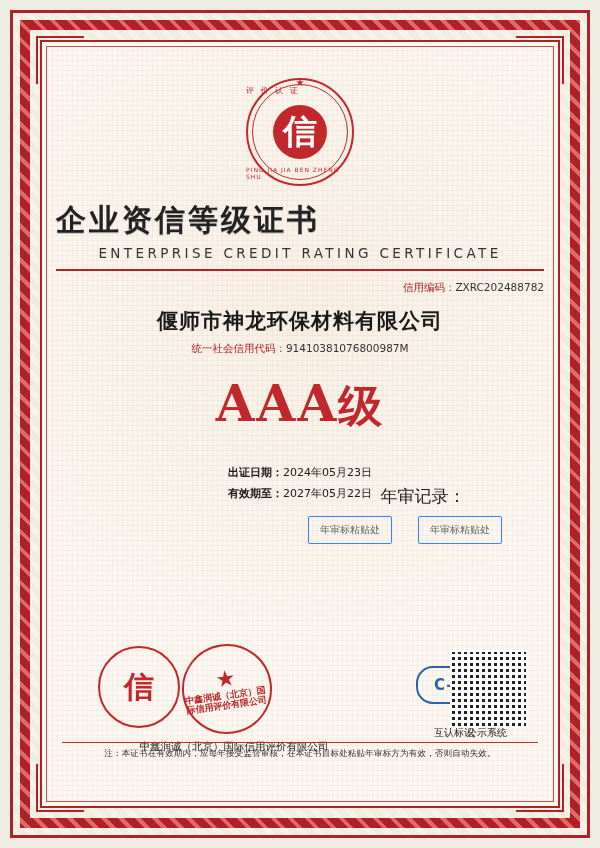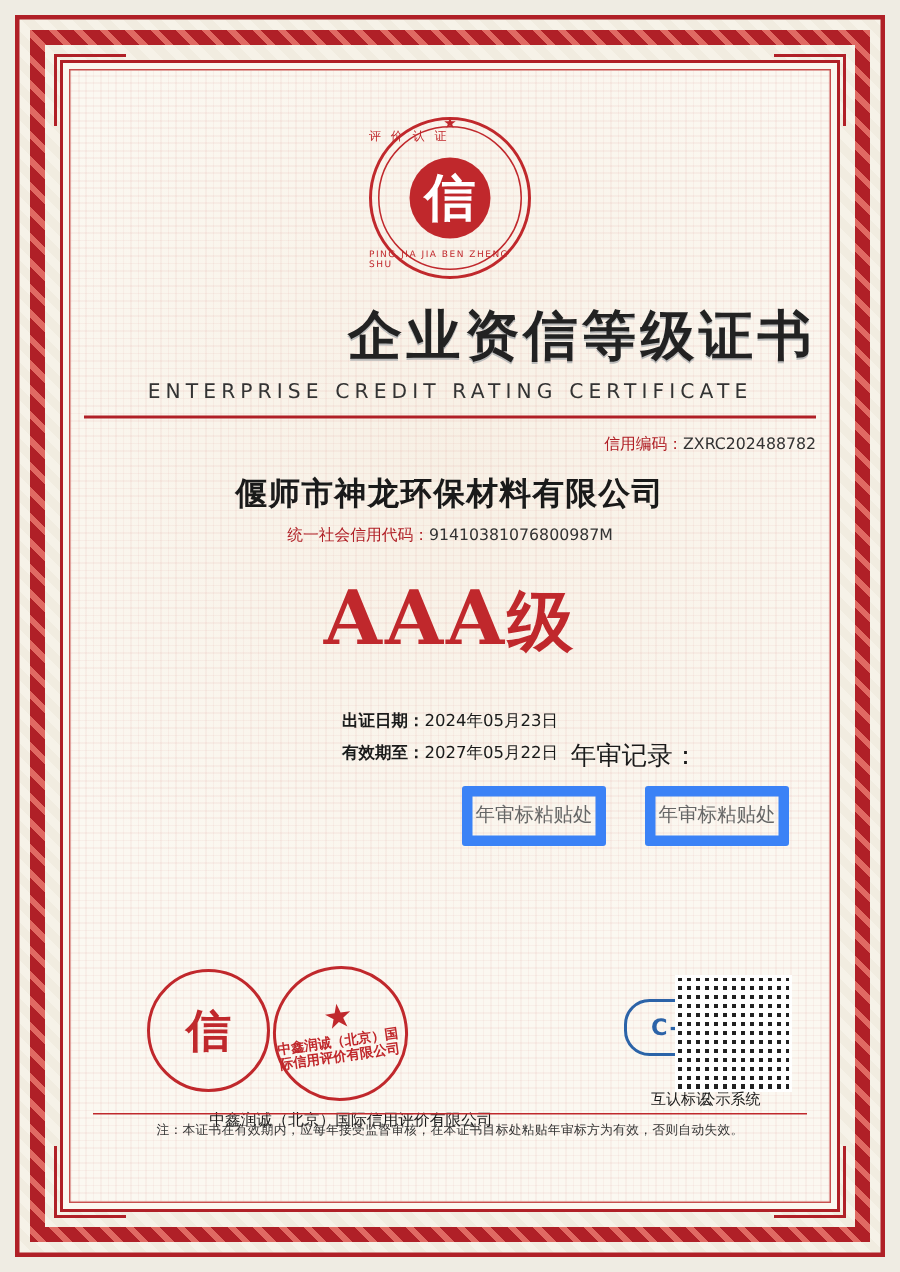--- a/index.html
+++ b/index.html
@@ -80,22 +80,22 @@
     color:#c0282c;font-size:8px;letter-spacing:2px;
   }
   .emblem .arc-top{top:7px;}
   .emblem .arc-bot{bottom:6px;font-size:6px;letter-spacing:1px;}
   .emblem .star{
     position:absolute;left:50%;top:-1px;transform:translateX(-50%);
     color:#c0282c;font-size:10px;
   }
 
   .title-cn{
-    text-align:right;
-    font-size:36px;letter-spacing:3px;font-weight:bold;
+    text-align:left;
+    font-size:30px;letter-spacing:3px;font-weight:bold;
     color:#222;
     margin-top:14px;
     font-family:"DejaVu Sans","Liberation Sans",sans-serif;
     text-shadow:0 1px 0 #bbb;
   }
   .title-en{
     text-align:center;
     font-size:13.5px;letter-spacing:3.4px;color:#333;
     margin-top:4px;
   }
@@ -132,22 +132,22 @@
     position:relative;margin-top:26px;padding:0 12px;
     font-size:11px;color:#1a1a1a;line-height:1.95;text-align:center;
   }
   .details .row span.k{font-weight:bold;}
   .annual{
     position:absolute;right:6px;top:18px;width:230px;
   }
   .annual .hd{font-size:17px;font-weight:normal;margin-bottom:3px;}
   .annual .boxes{display:flex;gap:26px;}
   .annual .bx{
-    width:82px;height:26px;border:7px solid #3b82f6;border-radius:2px;
-    font-size:13px;color:#666;display:flex;align-items:center;justify-content:center;
+    width:82px;height:26px;border:1px solid #3b82f6;border-radius:2px;
+    font-size:10px;color:#666;display:flex;align-items:center;justify-content:center;
   }
 
   
   .footer{
     position:absolute;left:0;right:0;bottom:30px;padding:0 8px;
   }
   .seals{position:relative;height:118px;}
   .seal{
     position:absolute;border:2px solid #c0282c;border-radius:50%;
     color:#c0282c;display:flex;align-items:center;justify-content:center;

